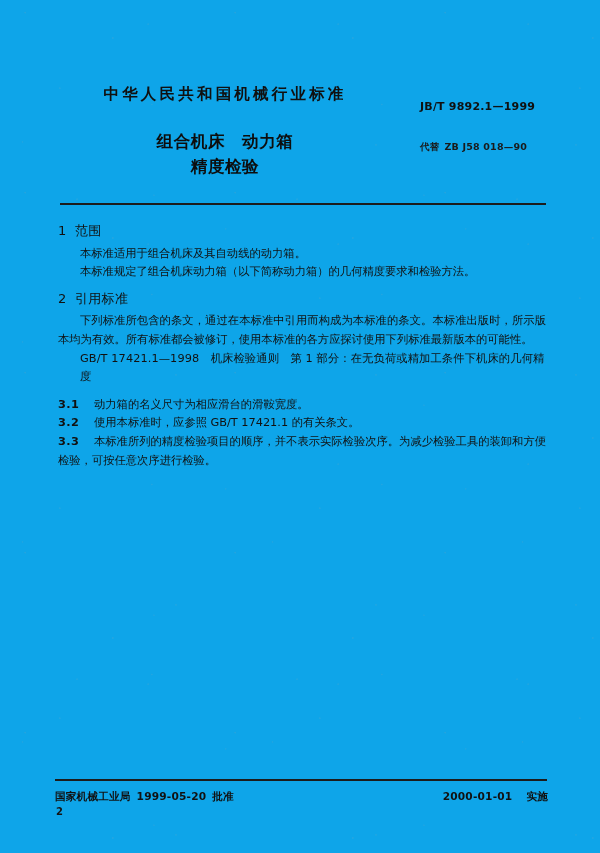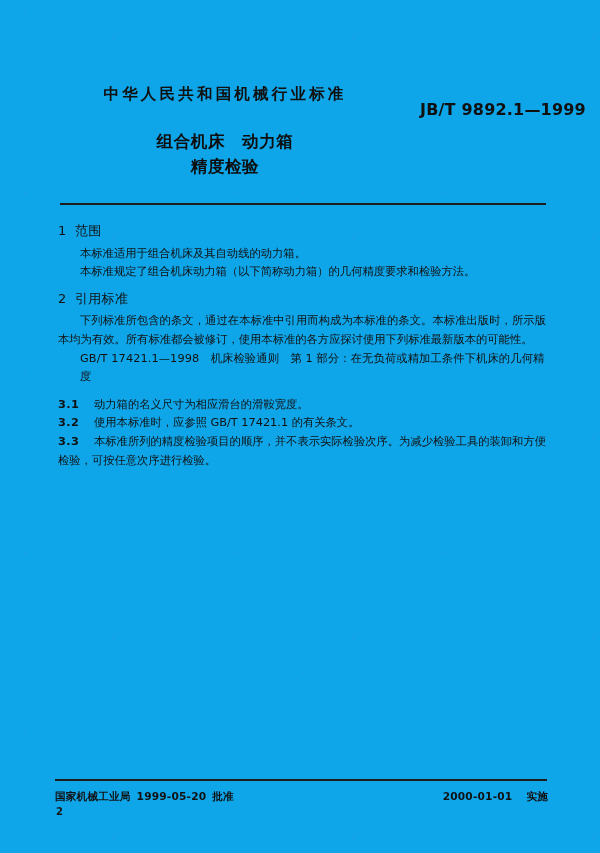--- a/index.html
+++ b/index.html
@@ -73,21 +73,21 @@
     line-height: 25px;
   }
   .doc-title .t-line2 {
     display: block;
   }
   .std-no {
     position: absolute;
     left: 420px;
     top: 16px;
     width: 150px;
-    font-size: 16px;
+    font-size: 11px;
     font-weight: bold;
     color: #101010;
     letter-spacing: 0.2px;
     white-space: nowrap;
   }
   .replaces {
     position: absolute;
     left: 420px;
     top: 57px;
     width: 160px;
@@ -210,20 +210,23 @@
   <div class="masthead">
     <div class="org-line">中华人民共和国机械行业标准</div>
 
     <div class="doc-title">
       <span class="t-line1">组合机床　动力箱</span>
       <span class="t-line2">精度检验</span>
     </div>
 
     <div class="std-no">JB/T  9892.1—1999</div>
 
+    <div class="replaces">
+      <span class="rep-label">代替</span><span>ZB J58 018—90</span>
+    </div>
   </div>
 
   <div class="rule-top"></div>
 
   <div class="body-area">
 
     <div class="sec-head">
       <span class="num">1</span><span>范围</span>
     </div>
     <p class="para indent">本标准适用于组合机床及其自动线的动力箱。</p>

